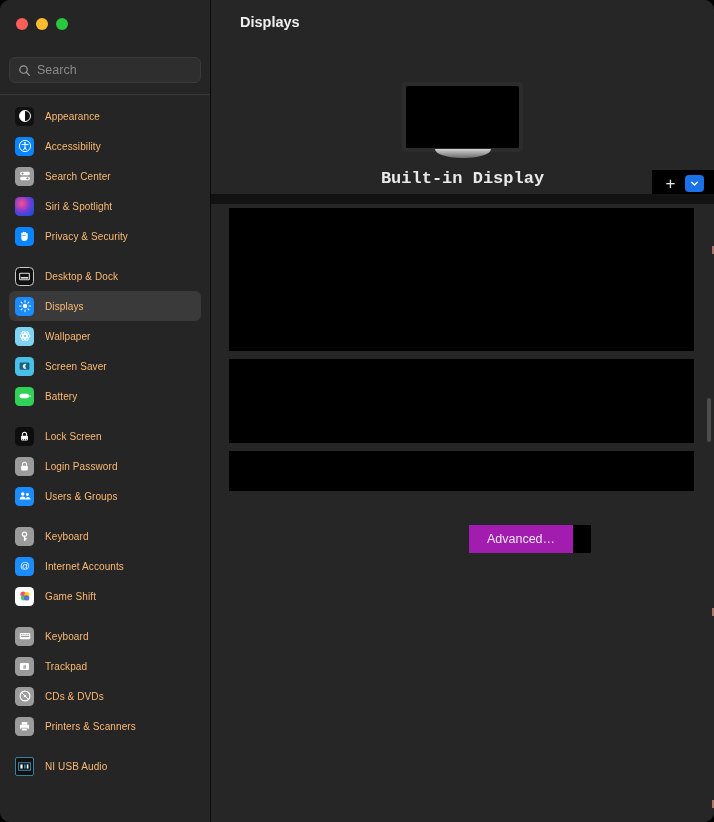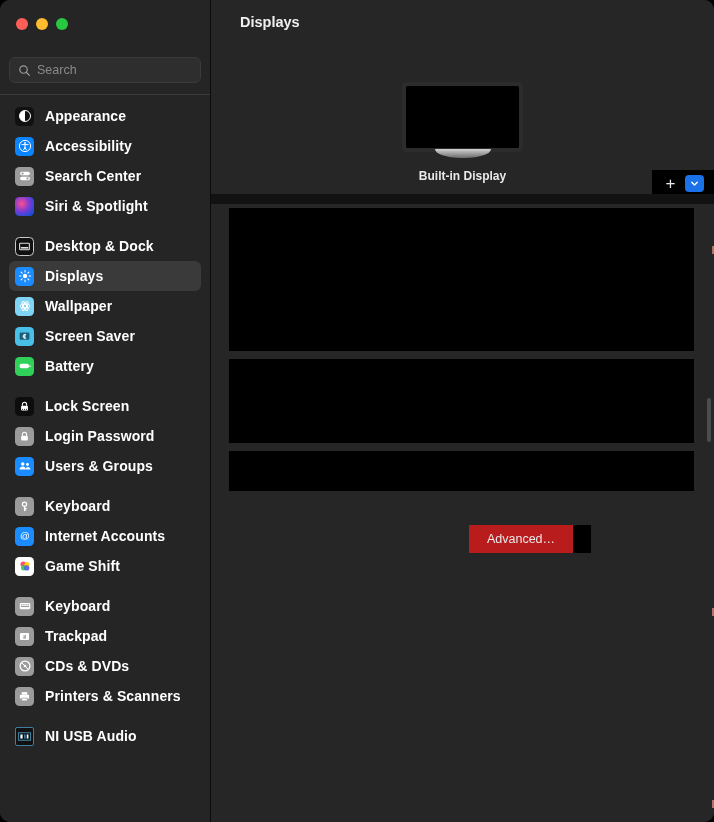--- a/index.html
+++ b/index.html
@@ -67,25 +67,24 @@
   .nav-group { padding-bottom:10px; }
   .nav-item {
     display:flex; align-items:center; gap:11px;
     height:30px;
     border-radius:6px;
     padding:0 6px;
     cursor:default;
   }
   .nav-item.selected { background:#3a3a3a; }
   .nav-label {
-    font-size:14px;
-    color:#ffffff;
+    font-size:10px;
+    color:#fdba74;
     letter-spacing:.1px;
     white-space:nowrap;
-    font-weight:bold;
   }
   .ico {
     width:19px; height:19px;
     border-radius:4.5px;
     flex:0 0 19px;
     display:flex; align-items:center; justify-content:center;
     font-size:11px; color:#fff; line-height:1;
     position:relative;
     overflow:hidden;
   }
@@ -156,22 +155,23 @@
   .monitor-base {
     position:absolute;
     left:50%; transform:translateX(-50%);
     bottom:-6px;
     width:56px; height:9px;
     background:linear-gradient(180deg,#d4d4d4,#6b6b6b);
     border-radius:0 0 40px 40px / 0 0 14px 14px;
   }
   .display-name {
     margin-top:17px;
-    font-size:12px; font-weight:bold;
+    font-size:17px; font-weight:bold;
     color:#e9e9e9;
+    font-family:Liberation Mono, monospace;
   }
 
   .addbar {
     position:absolute;
     right:0; top:170px;
     width:62px; height:26px;
     background:#000;
     display:flex; align-items:center; justify-content:center;
     gap:6px;
   }
@@ -210,21 +210,21 @@
   .panel.p2 { height:84px; }
   .panel.p3 { height:40px; }
 
   .btn-row {
     position:absolute;
     left:258px; top:525px;
     display:flex;
     height:28px;
   }
   .redact-btn {
-    background:#b91c1c;
+    background:#a21caf;
     display:flex; align-items:center; justify-content:center;
     color:#e9e9e9;
     font-size:12.5px;
     cursor:default;
     white-space:nowrap;
   }
   .redact-btn.advanced  { width:104px; }
   .redact-btn.nightshift{ width:120px; }
   .redact-pad { background:#000; width:18px; }
 
@@ -292,20 +292,28 @@
                 <rect x="2.4" y="8.8" width="11.2" height="4" rx="2" fill="#fff"></rect>
                 <circle cx="5.2" cy="5.2" r="1.3" fill="#9b9b9b"></circle>
                 <circle cx="10.8" cy="10.8" r="1.3" fill="#9b9b9b"></circle>
               </svg>
           </span>
           <span class="nav-label">Search Center</span>
         </div>
         <div class="nav-item">
           <span class="ico ico-siri"></span>
           <span class="nav-label">Siri &amp; Spotlight</span>
+        </div>
+        <div class="nav-item">
+          <span class="ico ico-privacy">
+            <svg width="13" height="13" viewBox="0 0 16 16">
+                <path d="M4 7.5V4.2a1 1 0 0 1 2 0v2.6M6 6.6V3.2a1 1 0 0 1 2 0v3.2M8 6.4V3.6a1 1 0 0 1 2 0v3M10 6.8V4.8a1 1 0 0 1 2 0v4.4c0 2.6-1.6 4.4-4 4.4-2.1 0-4-1.4-4-3.6V7.6" fill="#fff"></path>
+              </svg>
+          </span>
+          <span class="nav-label">Privacy &amp; Security</span>
         </div>
       </div>
 
       <div class="nav-group">
         <div class="nav-item">
           <span class="ico ico-desktop">
             <svg width="13" height="13" viewBox="0 0 16 16">
                 <rect x="2" y="4" width="12" height="8" rx="1" fill="none" stroke="#e0e0e0" stroke-width="1.3"></rect>
                 <rect x="3.4" y="8.6" width="9.2" height="2" fill="#e0e0e0"></rect>
               </svg>

